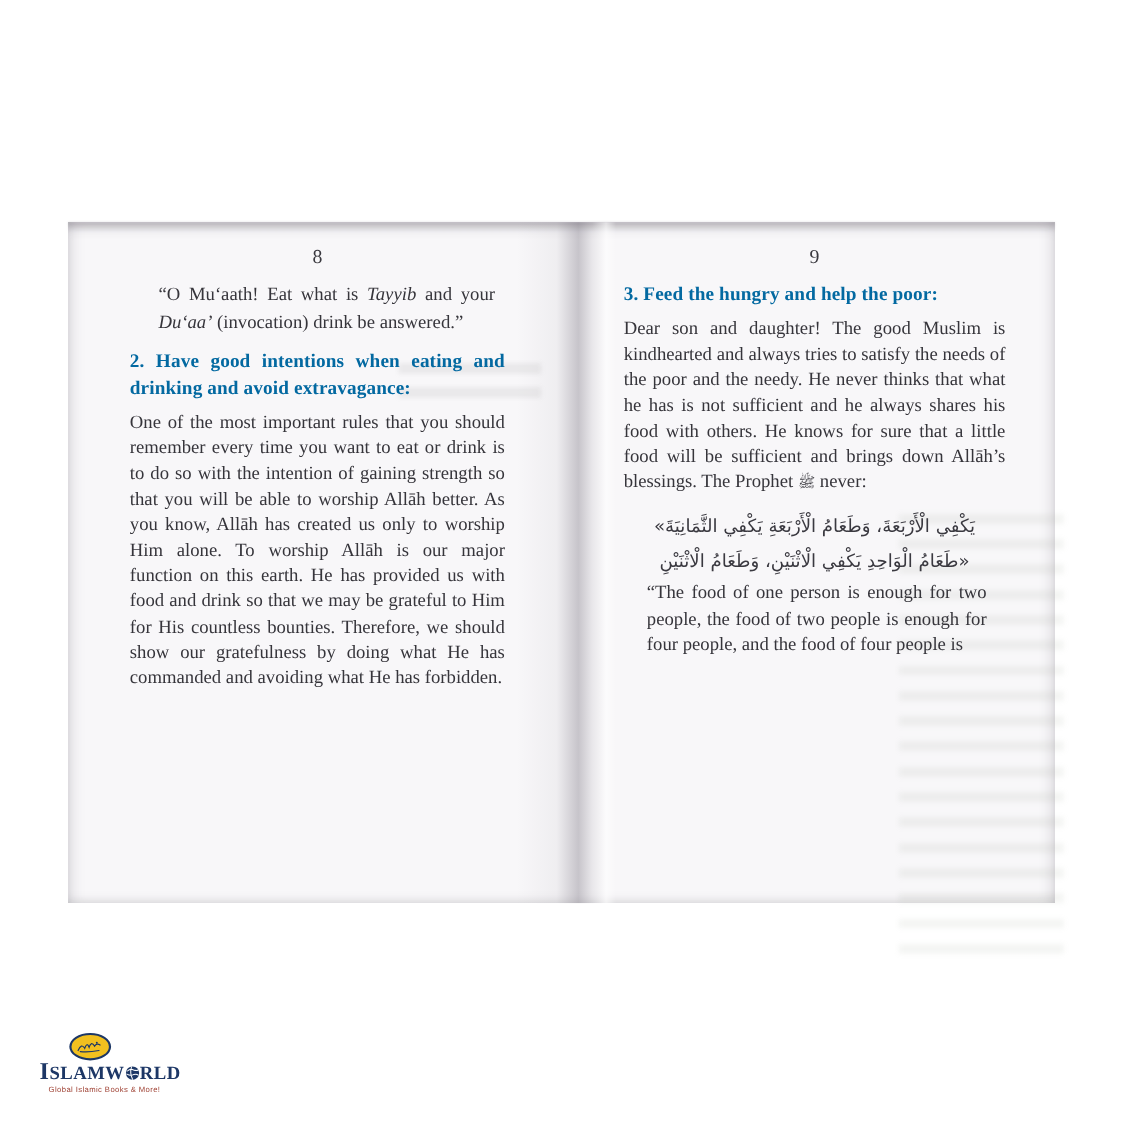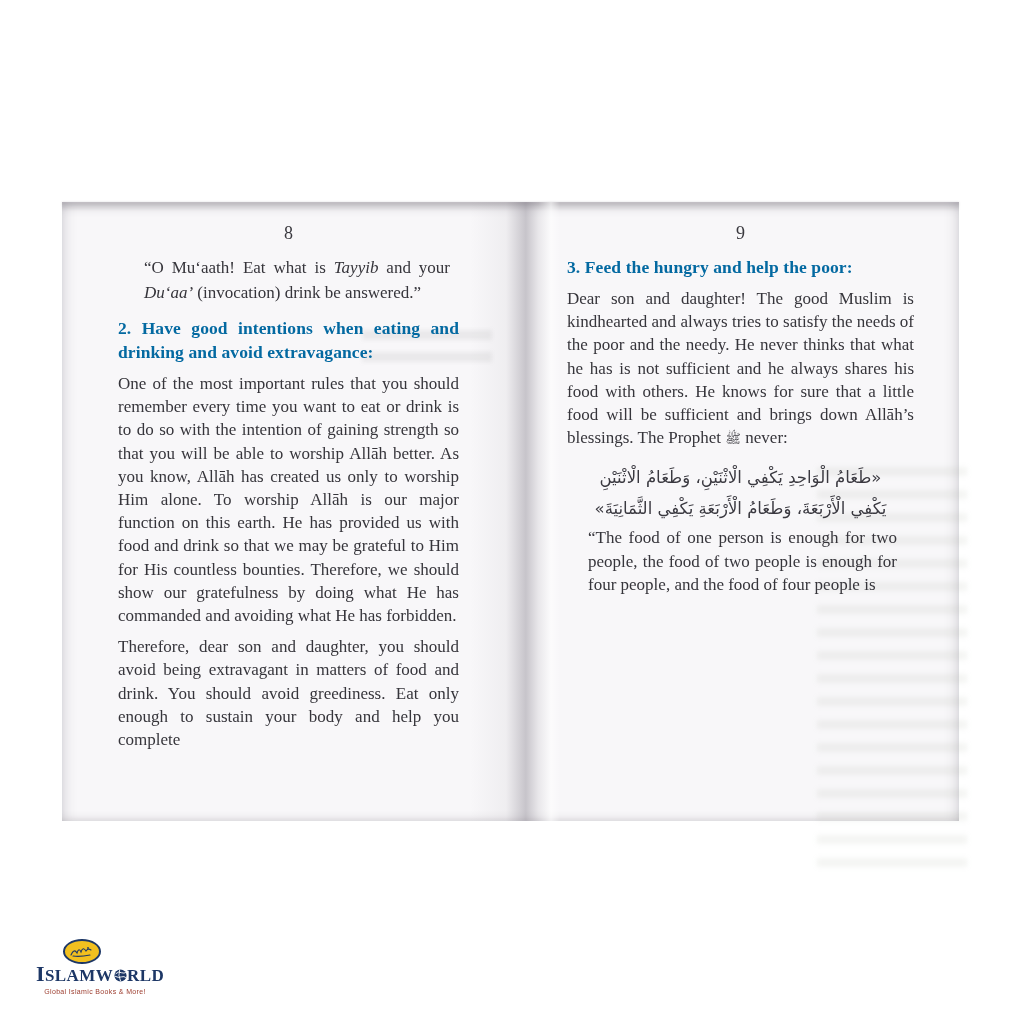--- a/index.html
+++ b/index.html
@@ -100,36 +100,35 @@
     <div class="pagenum">8</div>
 
     <div class="bq">
       <span>“O Mu‘aath! Eat what is </span><i>Tayyib</i><span> and your </span><i>Du‘aa’</i><span> (invocation) drink be answered.”</span>
     </div>
 
     <div class="hd">2. Have good intentions when eating and drinking and avoid extravagance:</div>
 
     <div class="para">One of the most important rules that you should remember every time you want to eat or drink is to do so with the intention of gaining strength so that you will be able to worship Allāh better. As you know, Allāh has created us only to worship Him alone. To worship Allāh is our major function on this earth. He has provided us with food and drink so that we may be grateful to Him for His countless bounties. Therefore, we should show our gratefulness by doing what He has commanded and avoiding what He has forbidden.</div>
 
-    <div class="para">Therefore, dear son and daughter, you should avoid being extravagant in matters of food and drink. You should avoid greediness. Eat only enough to sustain your body and help you complete</div>
   </div>
 
   <div class="page page-right">
     <div class="pagenum">9</div>
 
 
     <div class="hd">3. Feed the hungry and help the poor:</div>
 
     <div class="para">
       <span>Dear son and daughter! The good Muslim is kindhearted and always tries to satisfy the needs of the poor and the needy. He never thinks that what he has is not sufficient and he always shares his food with others. He knows for sure that a little food will be sufficient and brings down Allāh’s blessings. The Prophet </span><span class="pbuh">ﷺ</span><span> never:</span>
     </div>
 
     <div class="arabic">
+      <div>يَكْفِي الْأَرْبَعَةَ، وَطَعَامُ الْأَرْبَعَةِ يَكْفِي الثَّمَانِيَةَ»</div>
       <div>«طَعَامُ الْوَاحِدِ يَكْفِي الْاثْنَيْنِ، وَطَعَامُ الْاثْنَيْنِ</div>
-      <div>يَكْفِي الْأَرْبَعَةَ، وَطَعَامُ الْأَرْبَعَةِ يَكْفِي الثَّمَانِيَةَ»</div>
     </div>
 
     <div class="q2">“The food of one person is enough for two people, the food of two people is enough for four people, and the food of four people is</div>
   </div>
 </div>
 
 <div class="logo">
   <div class="logo-oval">
     <svg width="28" height="16" viewBox="0 0 28 16">
       <path d="M3 11 Q6 4 9 9 Q11 3 13 8 Q15 2 18 7 Q20 4 23 6 M5 12 Q12 13 22 11" fill="none" stroke="#1d3766" stroke-width="1.1" stroke-linecap="round"></path>

